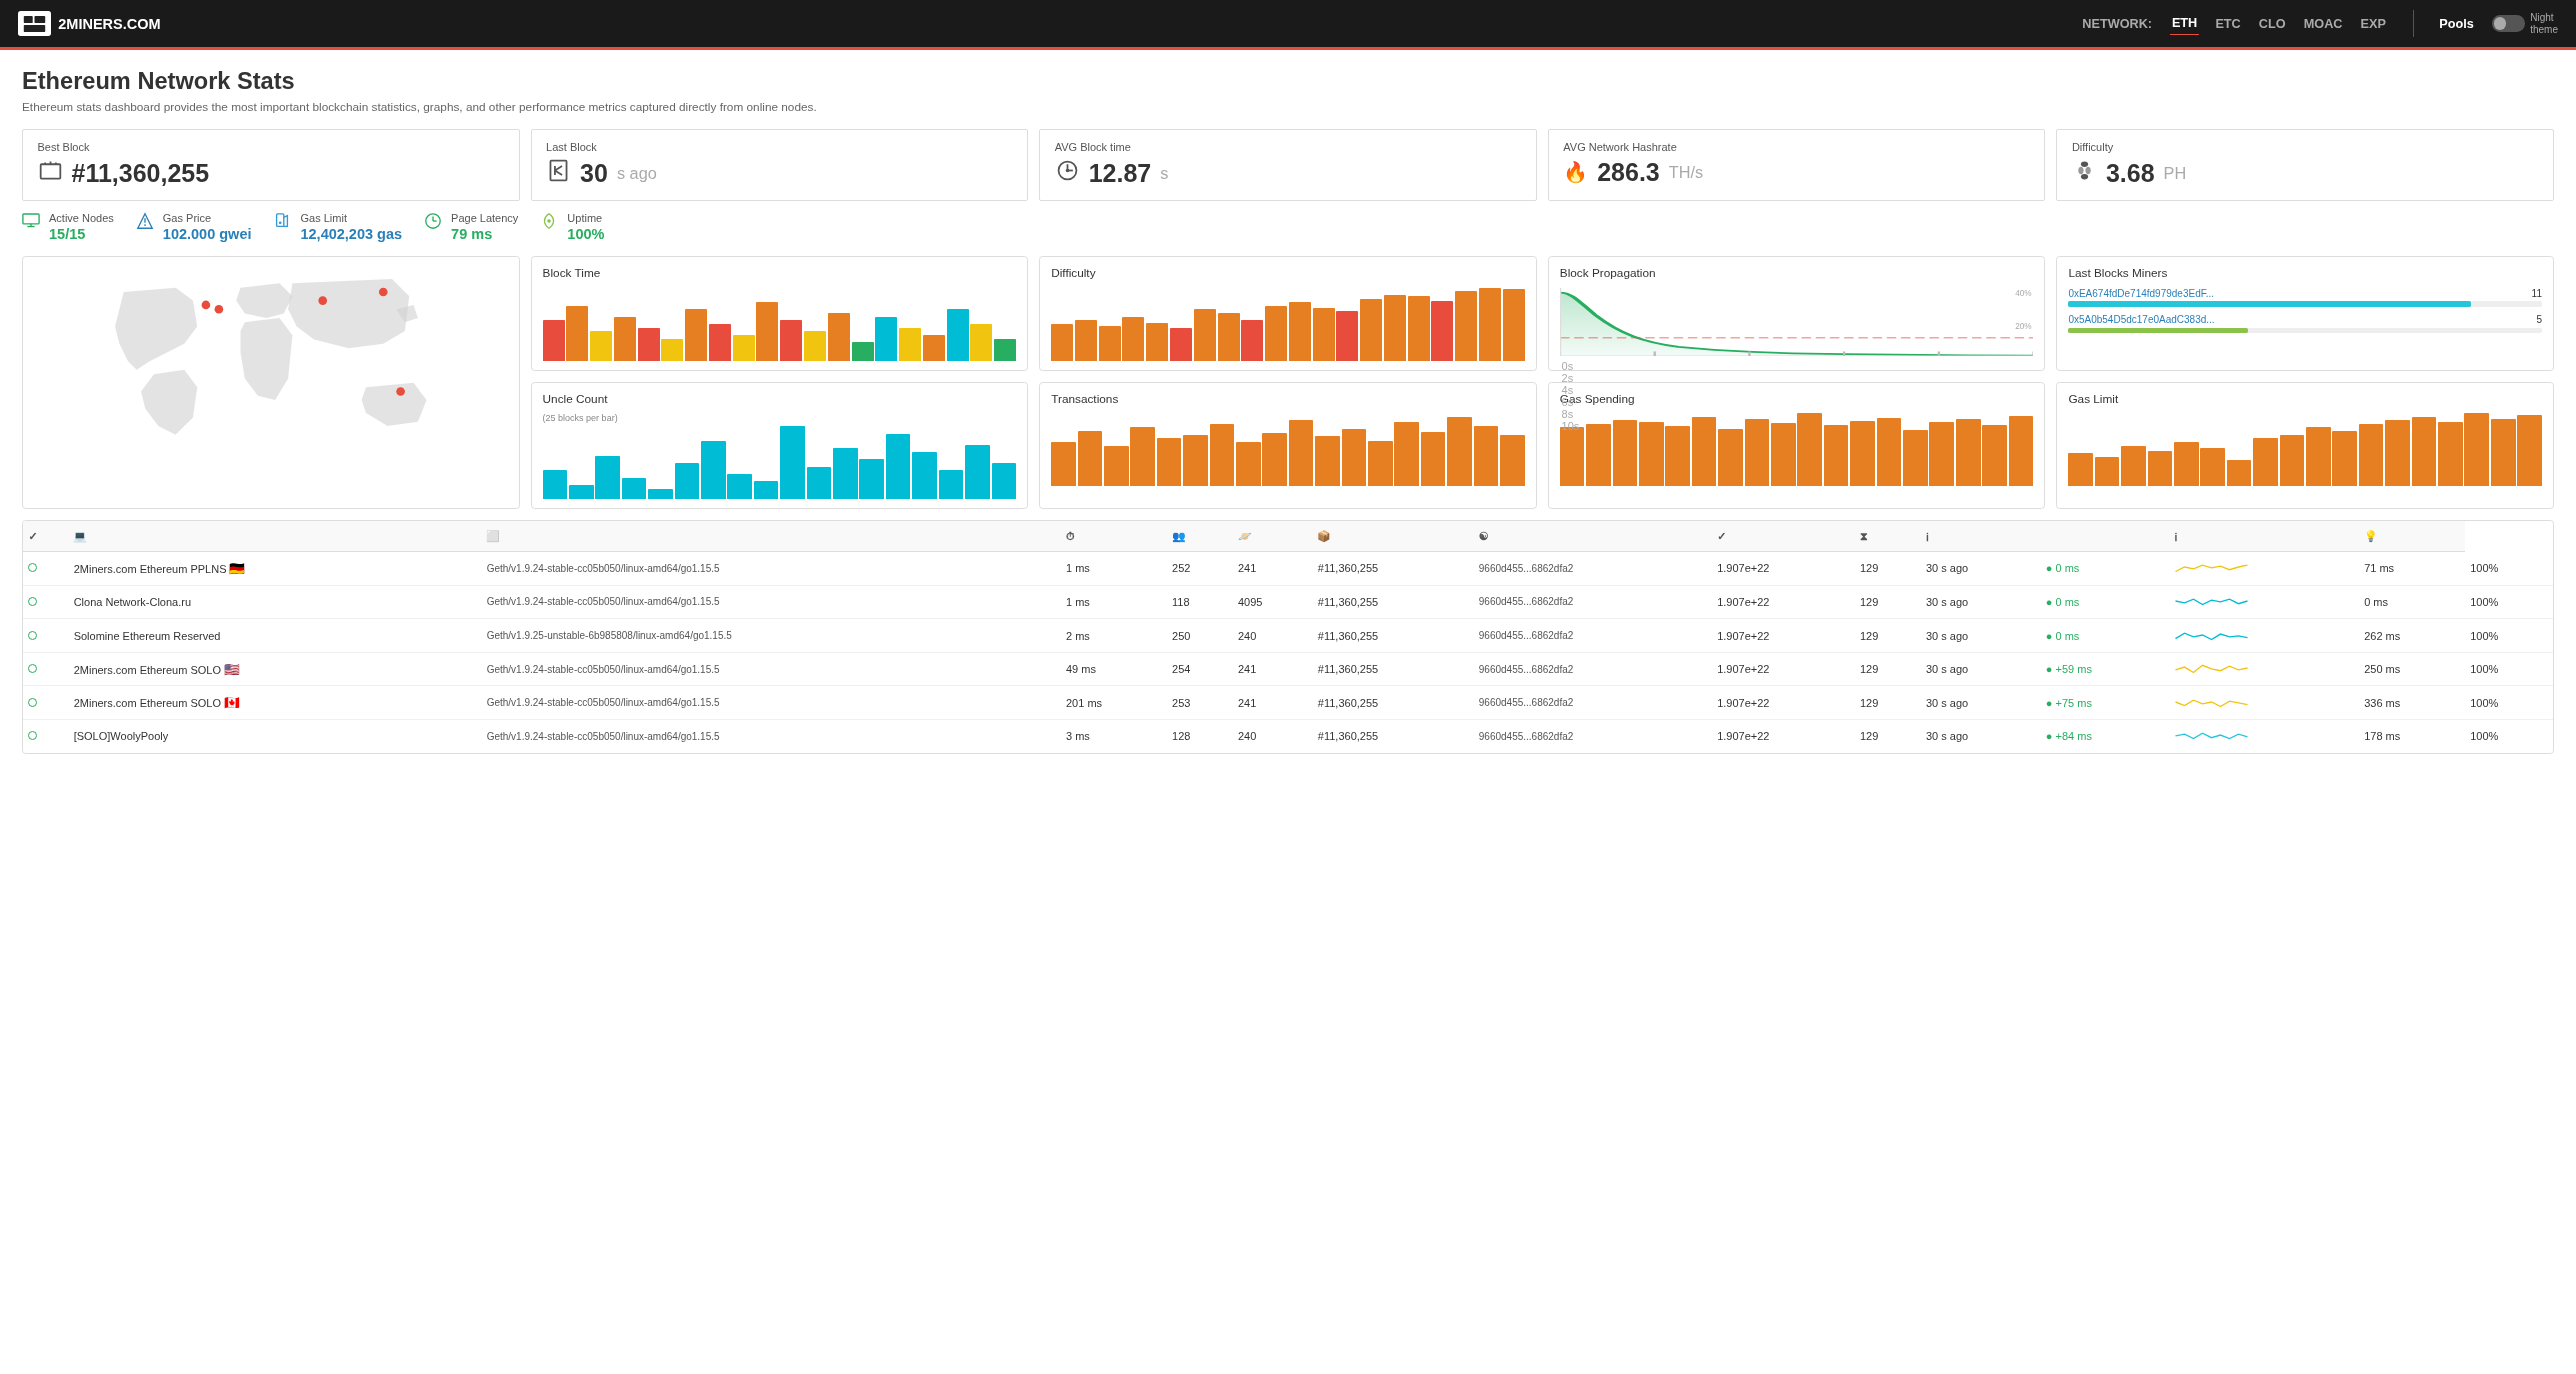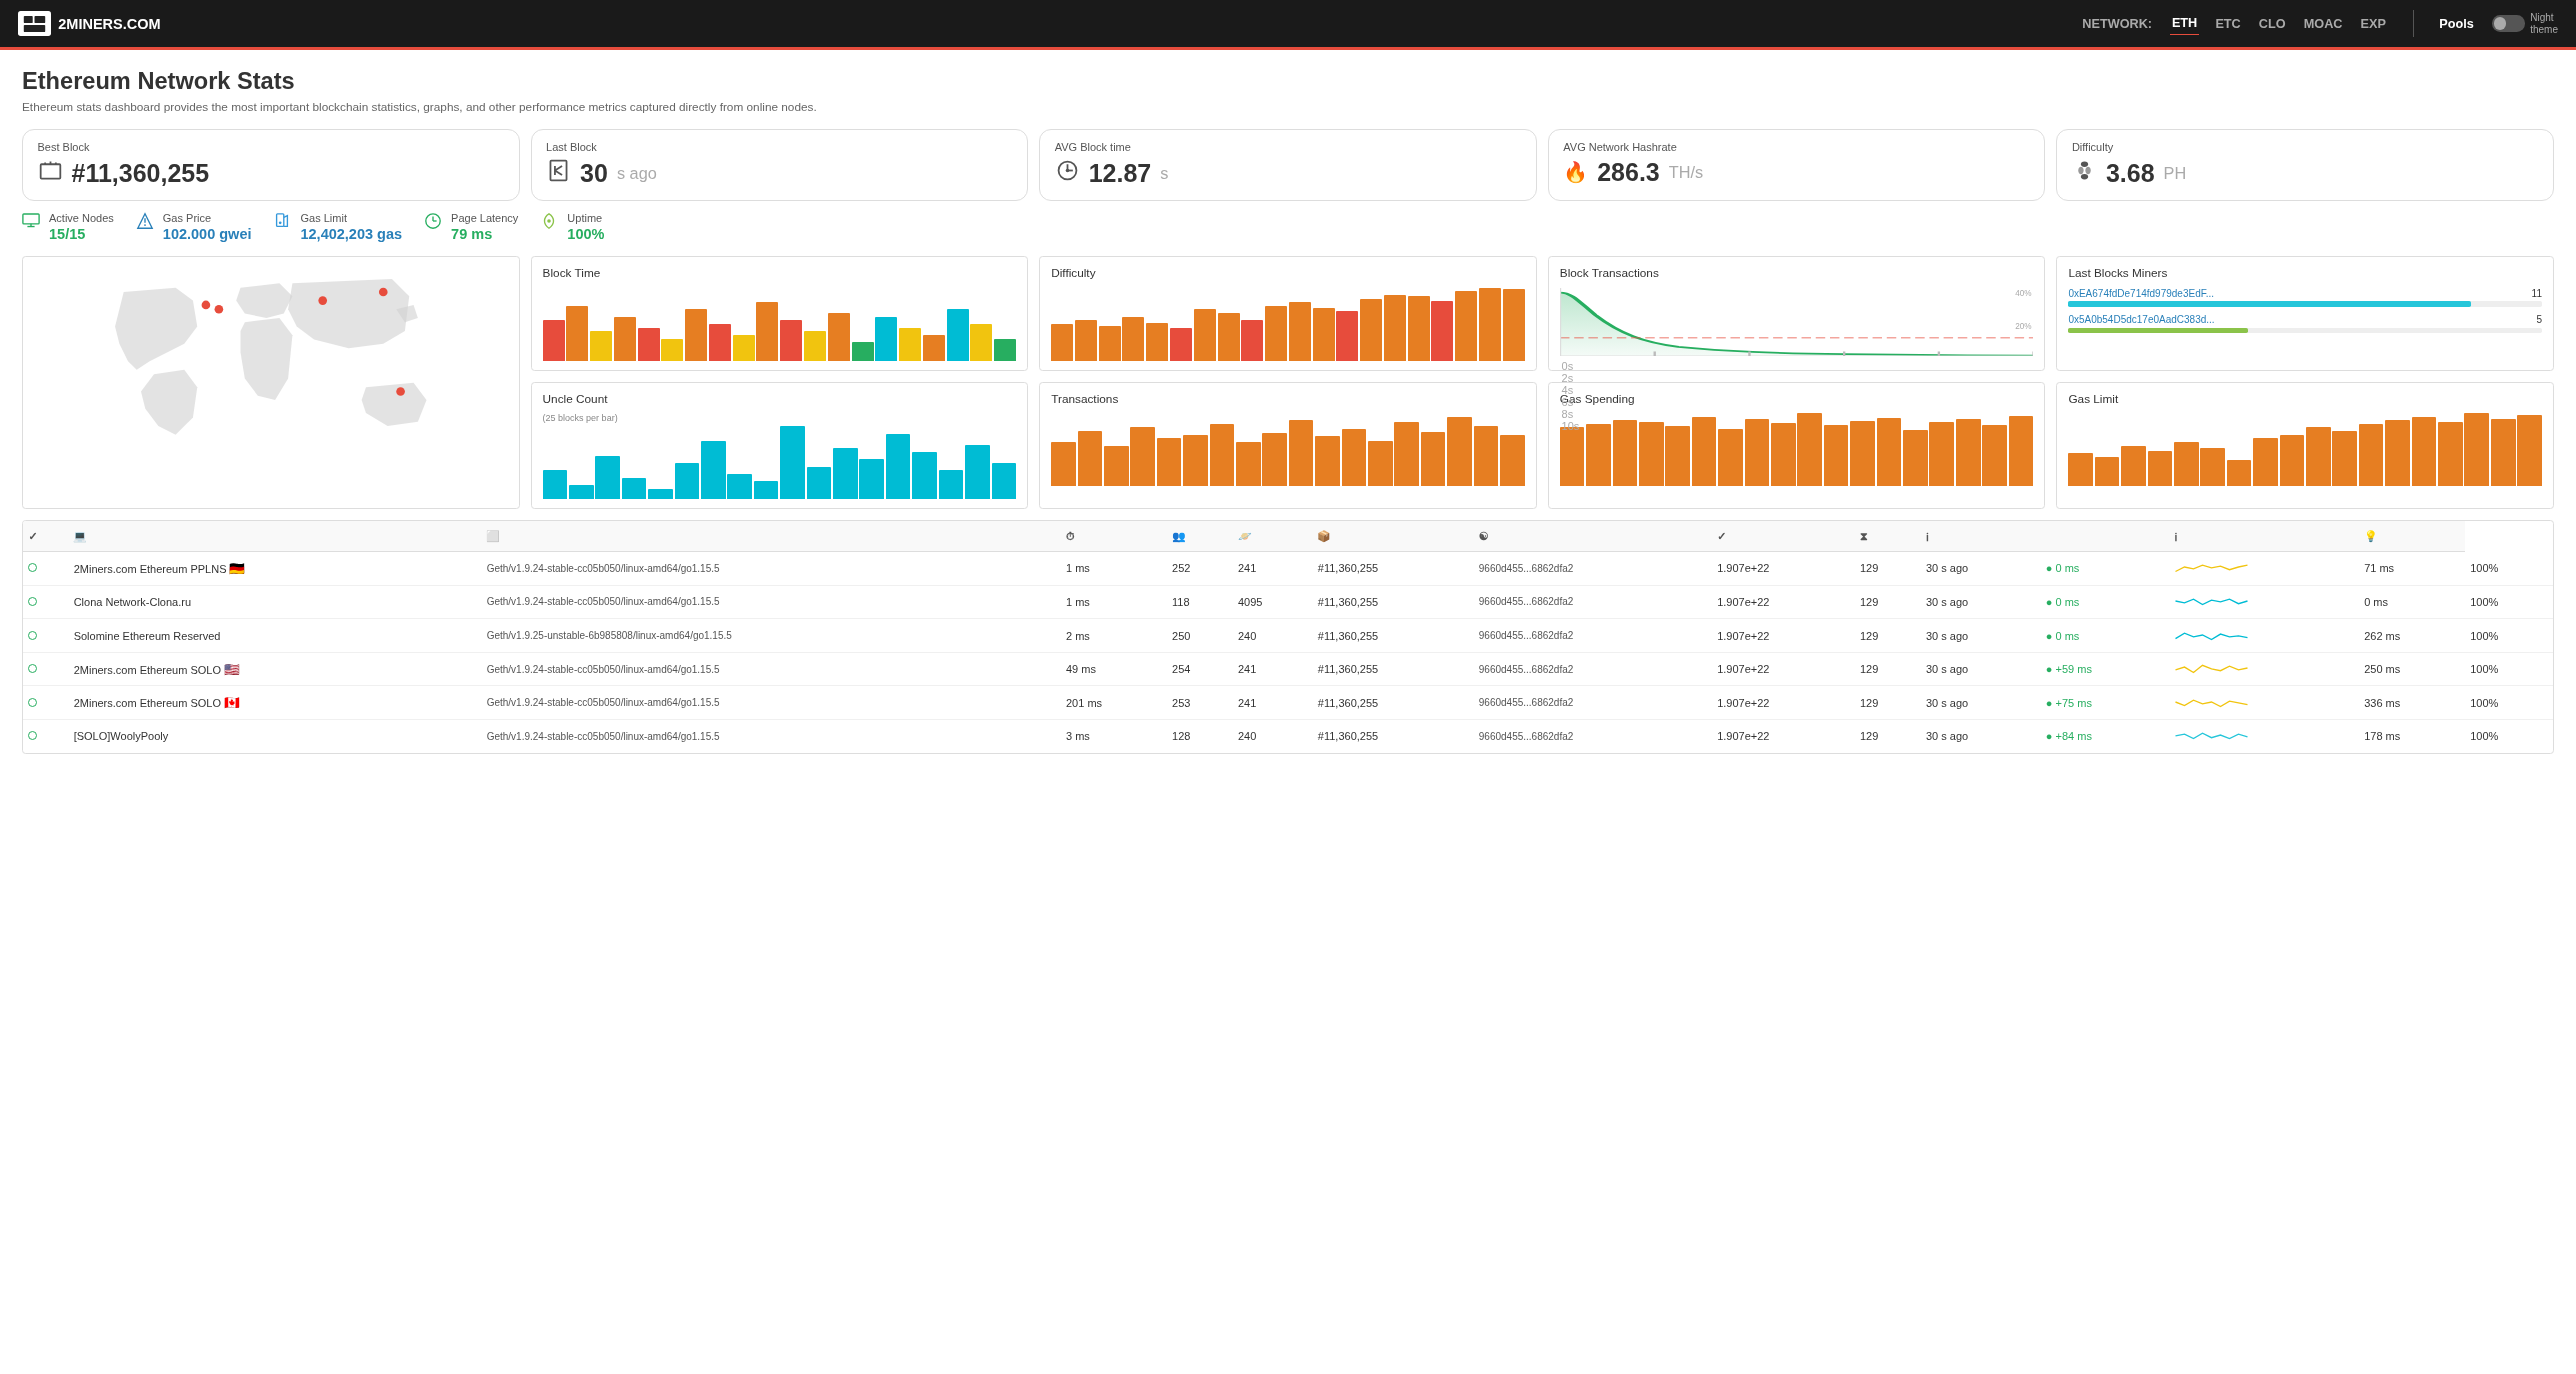--- a/index.html
+++ b/index.html
@@ -108,21 +108,21 @@
     }
 
     
     .stat-cards-row {
       display: flex;
       gap: 11px;
       margin-bottom: 11px;
     }
     .stat-card {
       border: 0.9px solid #ddd;
-      border-radius: 12px;
+      border-radius: 2px;
       padding: 11px 14.5px;
       flex: 1;
     }
     .stat-card-label {
       font-size: 11px;
       color: #555;
       margin-bottom: 5.4px;
     }
     .stat-card-value {
       display: flex;
@@ -490,21 +490,21 @@
         <div class="bar orange" style="height:90%;"></div>
         <div class="bar orange" style="height:88%;"></div>
         <div class="bar red" style="height:82%;"></div>
         <div class="bar orange" style="height:95%;"></div>
         <div class="bar orange" style="height:100%;"></div>
         <div class="bar orange" style="height:98%;"></div>
       </div>
     </div>
 
     <div class="chart-card">
-      <div class="chart-card-title">Block Transactions</div>
+      <div class="chart-card-title">Block Propagation</div>
       <div style="position:relative;height:73px;">
         <div style="position:absolute;right:1.8px;top:1.8px;font-size:8.2px;color:#aaa;">40%</div>
         <div style="position:absolute;right:1.8px;top:34px;font-size:8.2px;color:#aaa;">20%</div>
         <svg width="100%" height="68" viewBox="0 0 200 75" preserveAspectRatio="none">
           <defs>
             <linearGradient id="propGrad" x1="0" y1="0" x2="0" y2="1">
               <stop offset="0%" stop-color="#27ae60" stop-opacity="0.3"></stop>
               <stop offset="100%" stop-color="#27ae60" stop-opacity="0.05"></stop>
             </linearGradient>
           </defs>

